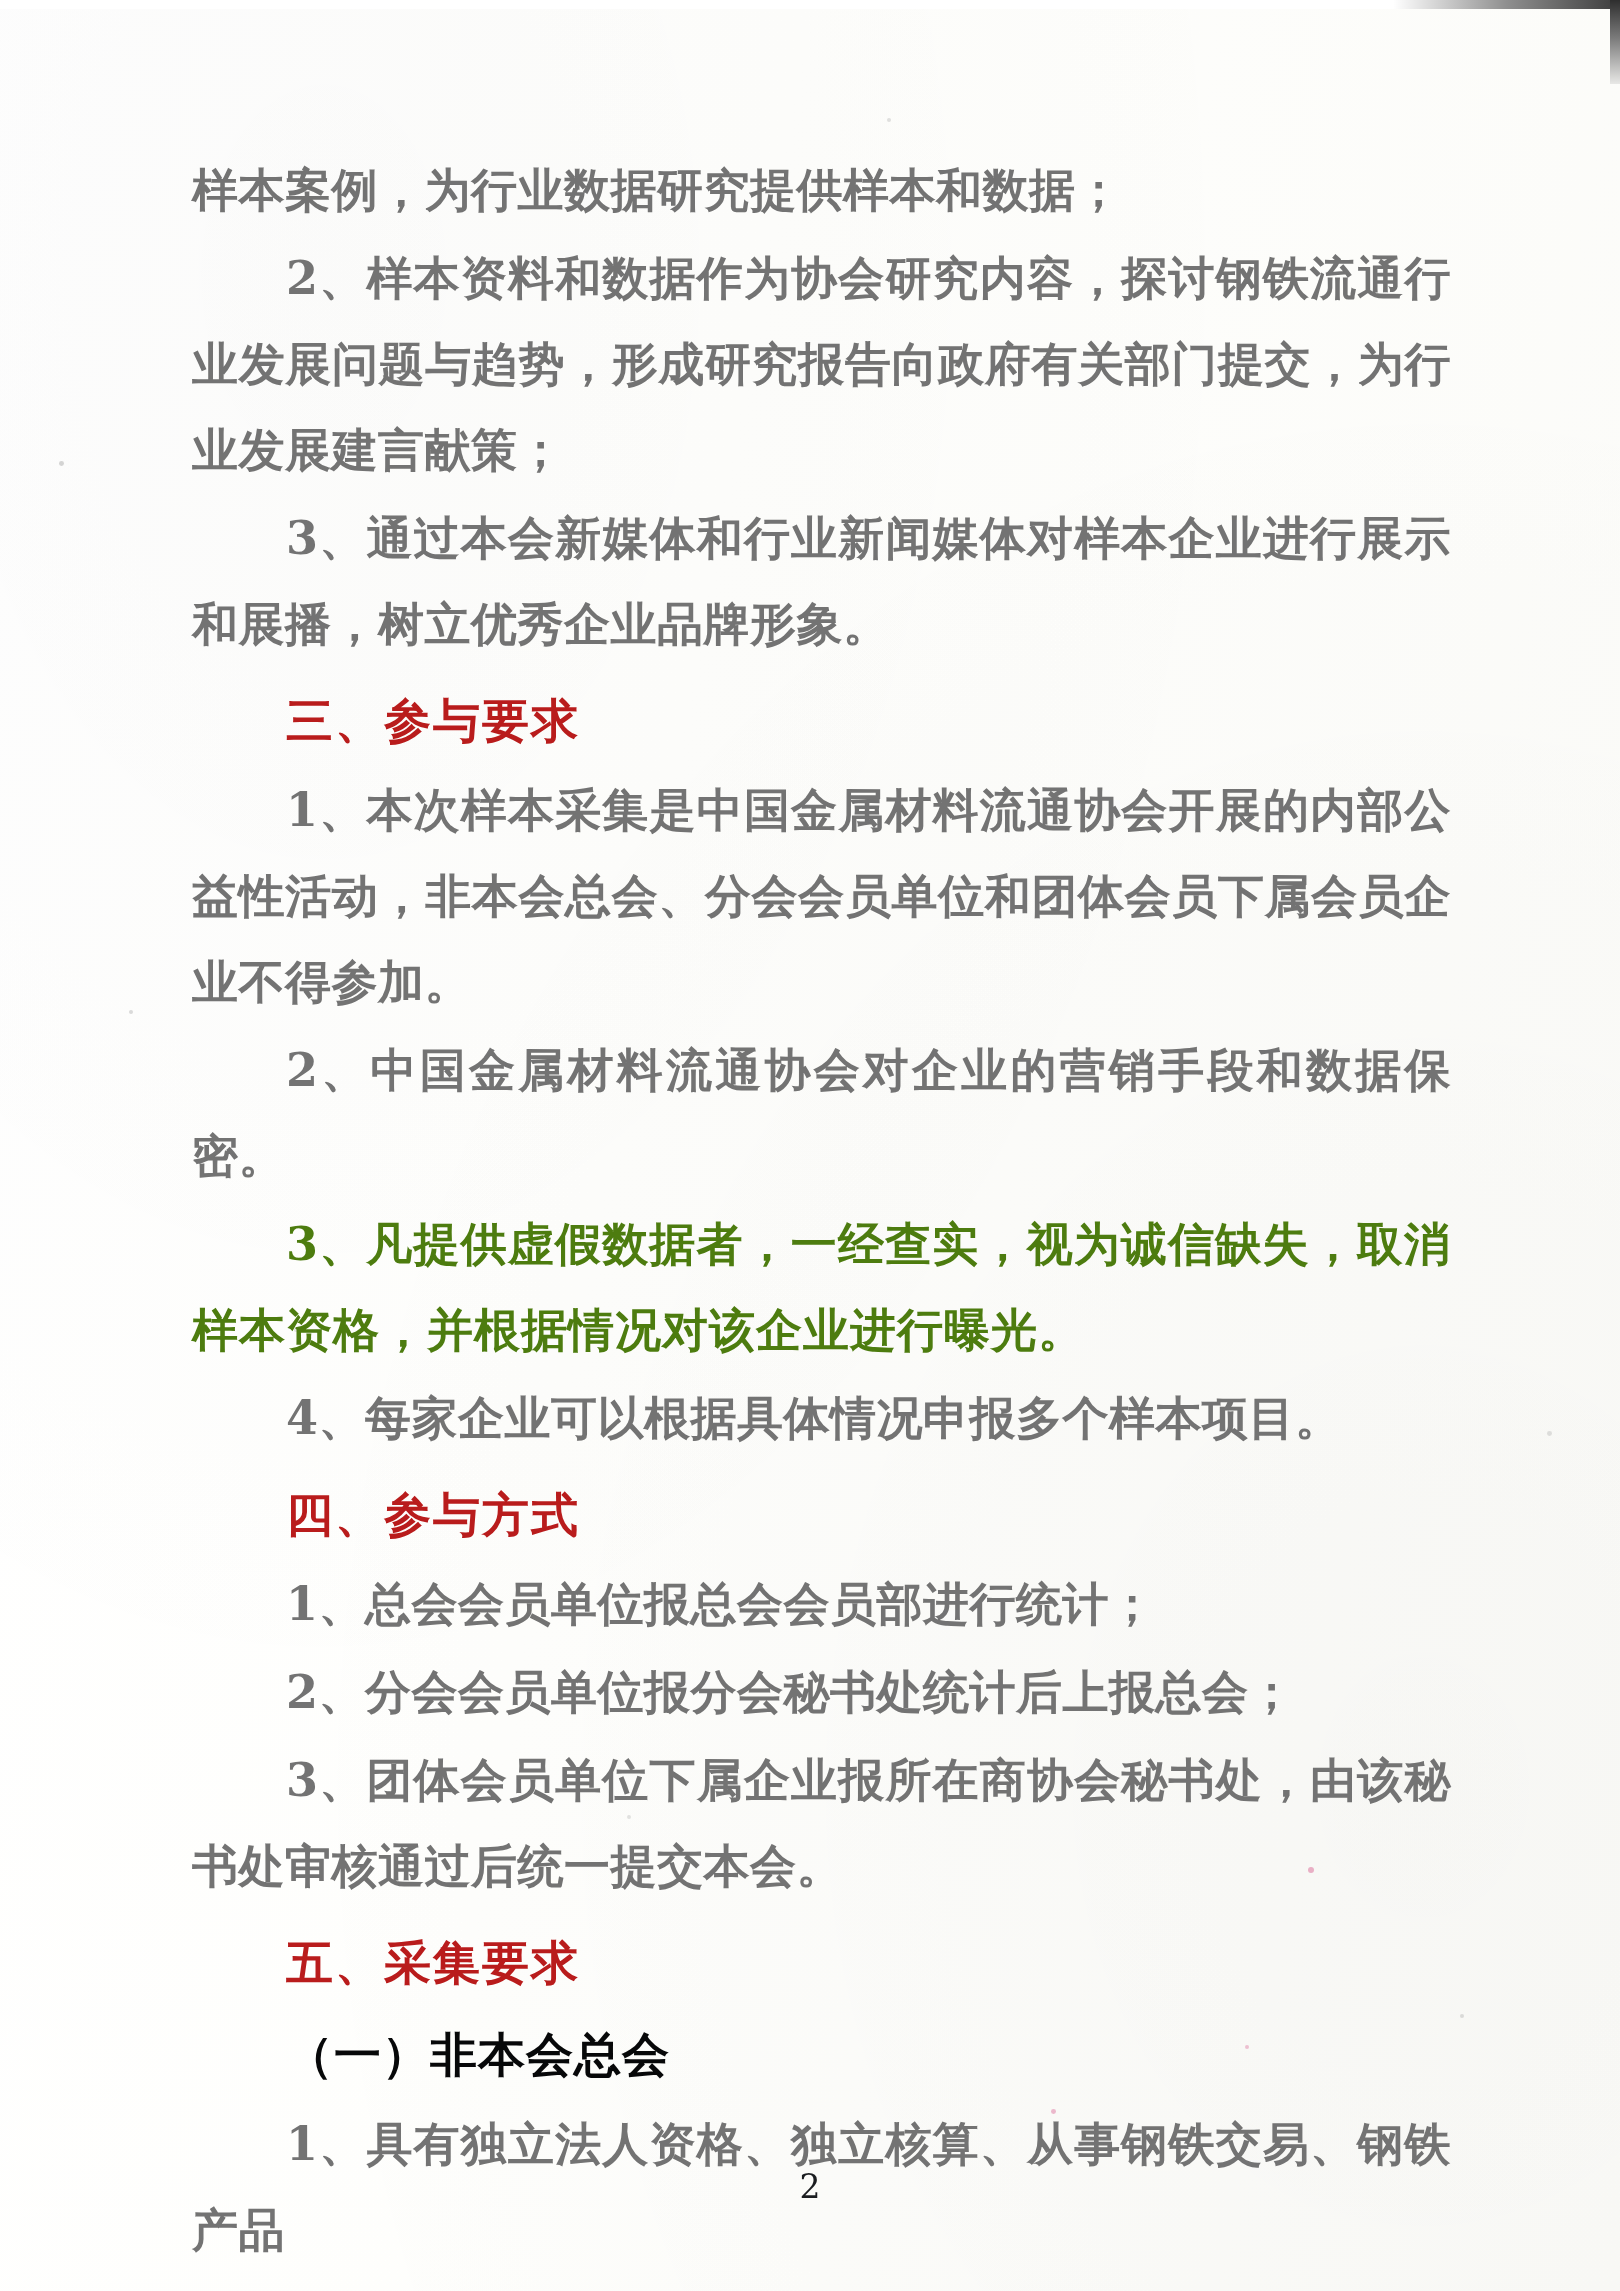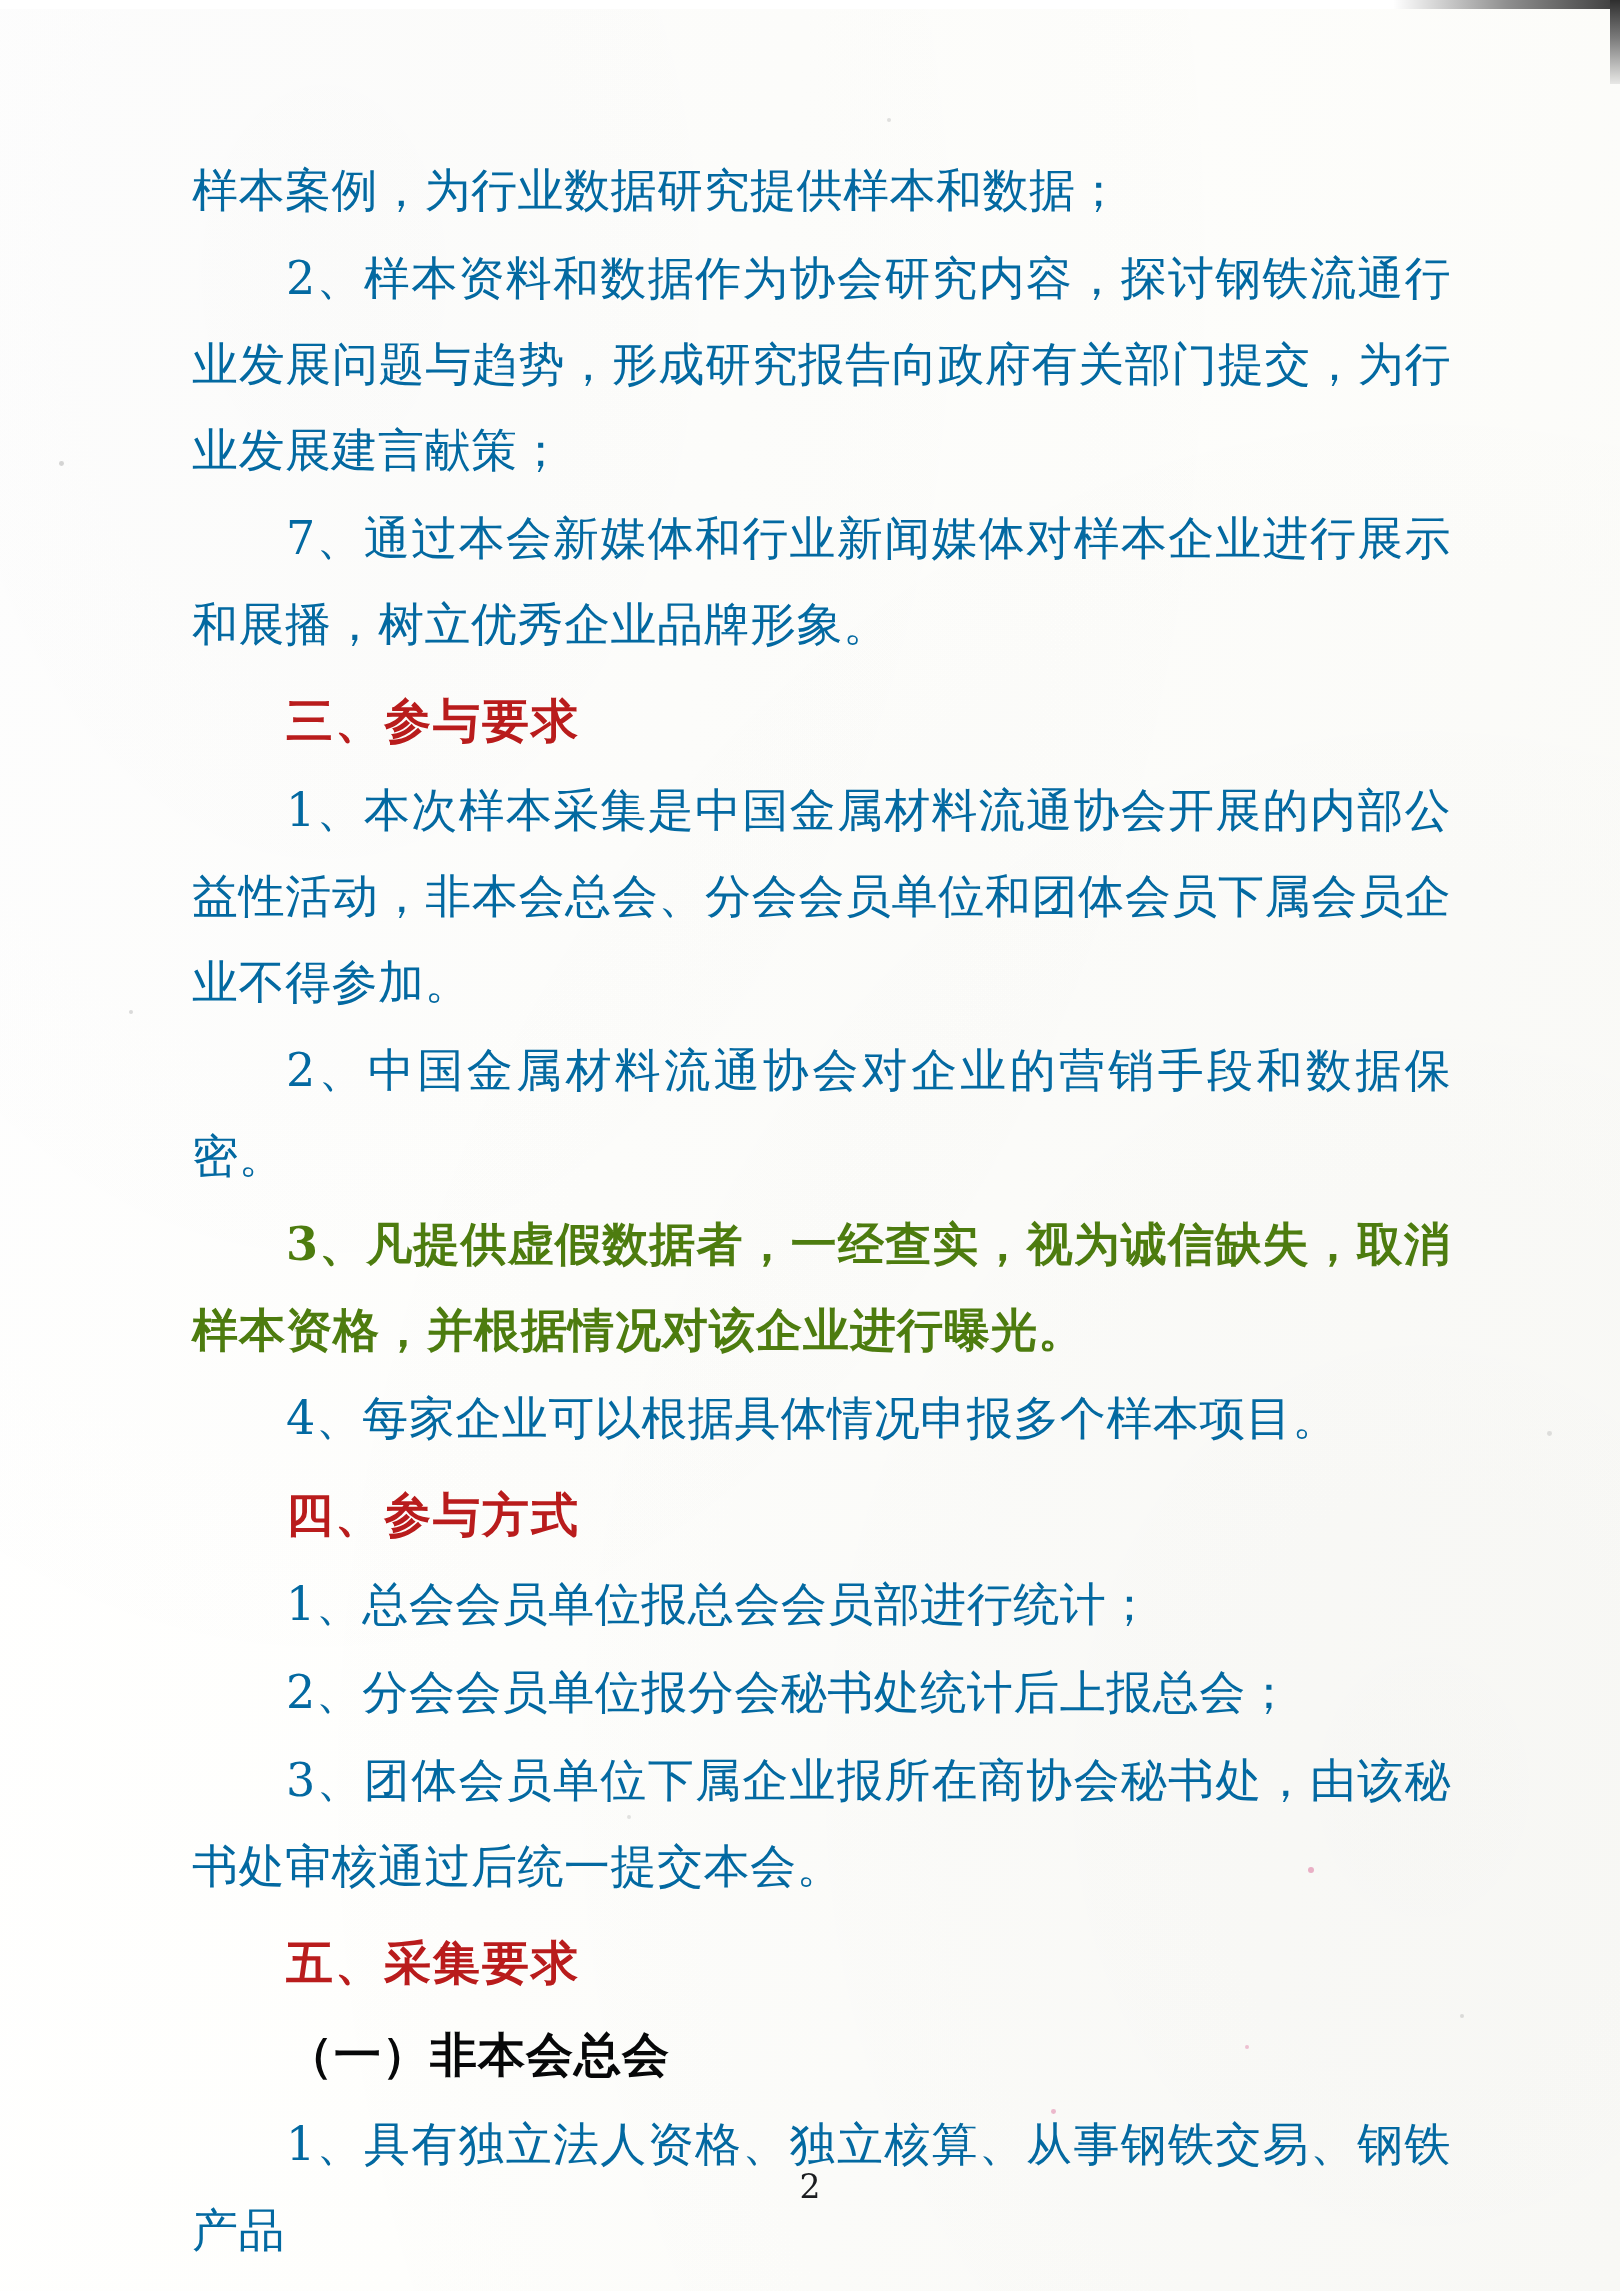--- a/index.html
+++ b/index.html
@@ -47,26 +47,27 @@
     position: absolute;
     left: 192px;
     top: 147px;
     width: 1259px;
   }
 
   
   .para {
     font-size: 46px;
     line-height: 86px;
-    color: #0369a1;
+    color: #737373;
     letter-spacing: 0.5px;
     text-align: justify;
     text-justify: inter-character;
     margin: 0 0 2px 0;
     white-space: pre-wrap;
+    font-weight: bold;
   }
   .para.indent {
     text-indent: 94px;
   }
   .para.bold {
     font-weight: 700;
     letter-spacing: 1px;
     color: #4d7c0f;
   }
   .heading {
@@ -127,21 +128,21 @@
   <div class="speck" style="left:627px;  top:1815px; width:3.9px; height:3.9px; background:rgba(150,150,150,0.26);"></div>
   <div class="speck" style="left:294px;  top:1328px; width:3.9px; height:3.9px; background:rgba(150,150,150,0.26);"></div>
   <div class="speck" style="left:1547px; top:1431px; width:4.9px; height:4.9px; background:rgba(150,150,150,0.28);"></div>
 
   <div class="content">
 
     <p class="para">样本案例，为行业数据研究提供样本和数据；</p>
 
     <p class="para indent">2、样本资料和数据作为协会研究内容，探讨钢铁流通行业发展问题与趋势，形成研究报告向政府有关部门提交，为行业发展建言献策；</p>
 
-    <p class="para indent">7、通过本会新媒体和行业新闻媒体对样本企业进行展示和展播，树立优秀企业品牌形象。</p>
+    <p class="para indent">3、通过本会新媒体和行业新闻媒体对样本企业进行展示和展播，树立优秀企业品牌形象。</p>
 
     <div class="gap-sm"></div>
     <h2 class="heading">三、参与要求</h2>
 
     <p class="para indent">1、本次样本采集是中国金属材料流通协会开展的内部公益性活动，非本会总会、分会会员单位和团体会员下属会员企业不得参加。</p>
 
     <p class="para indent">2、中国金属材料流通协会对企业的营销手段和数据保密。</p>
 
     <p class="para indent bold">3、凡提供虚假数据者，一经查实，视为诚信缺失，取消样本资格，并根据情况对该企业进行曝光。</p>
 

